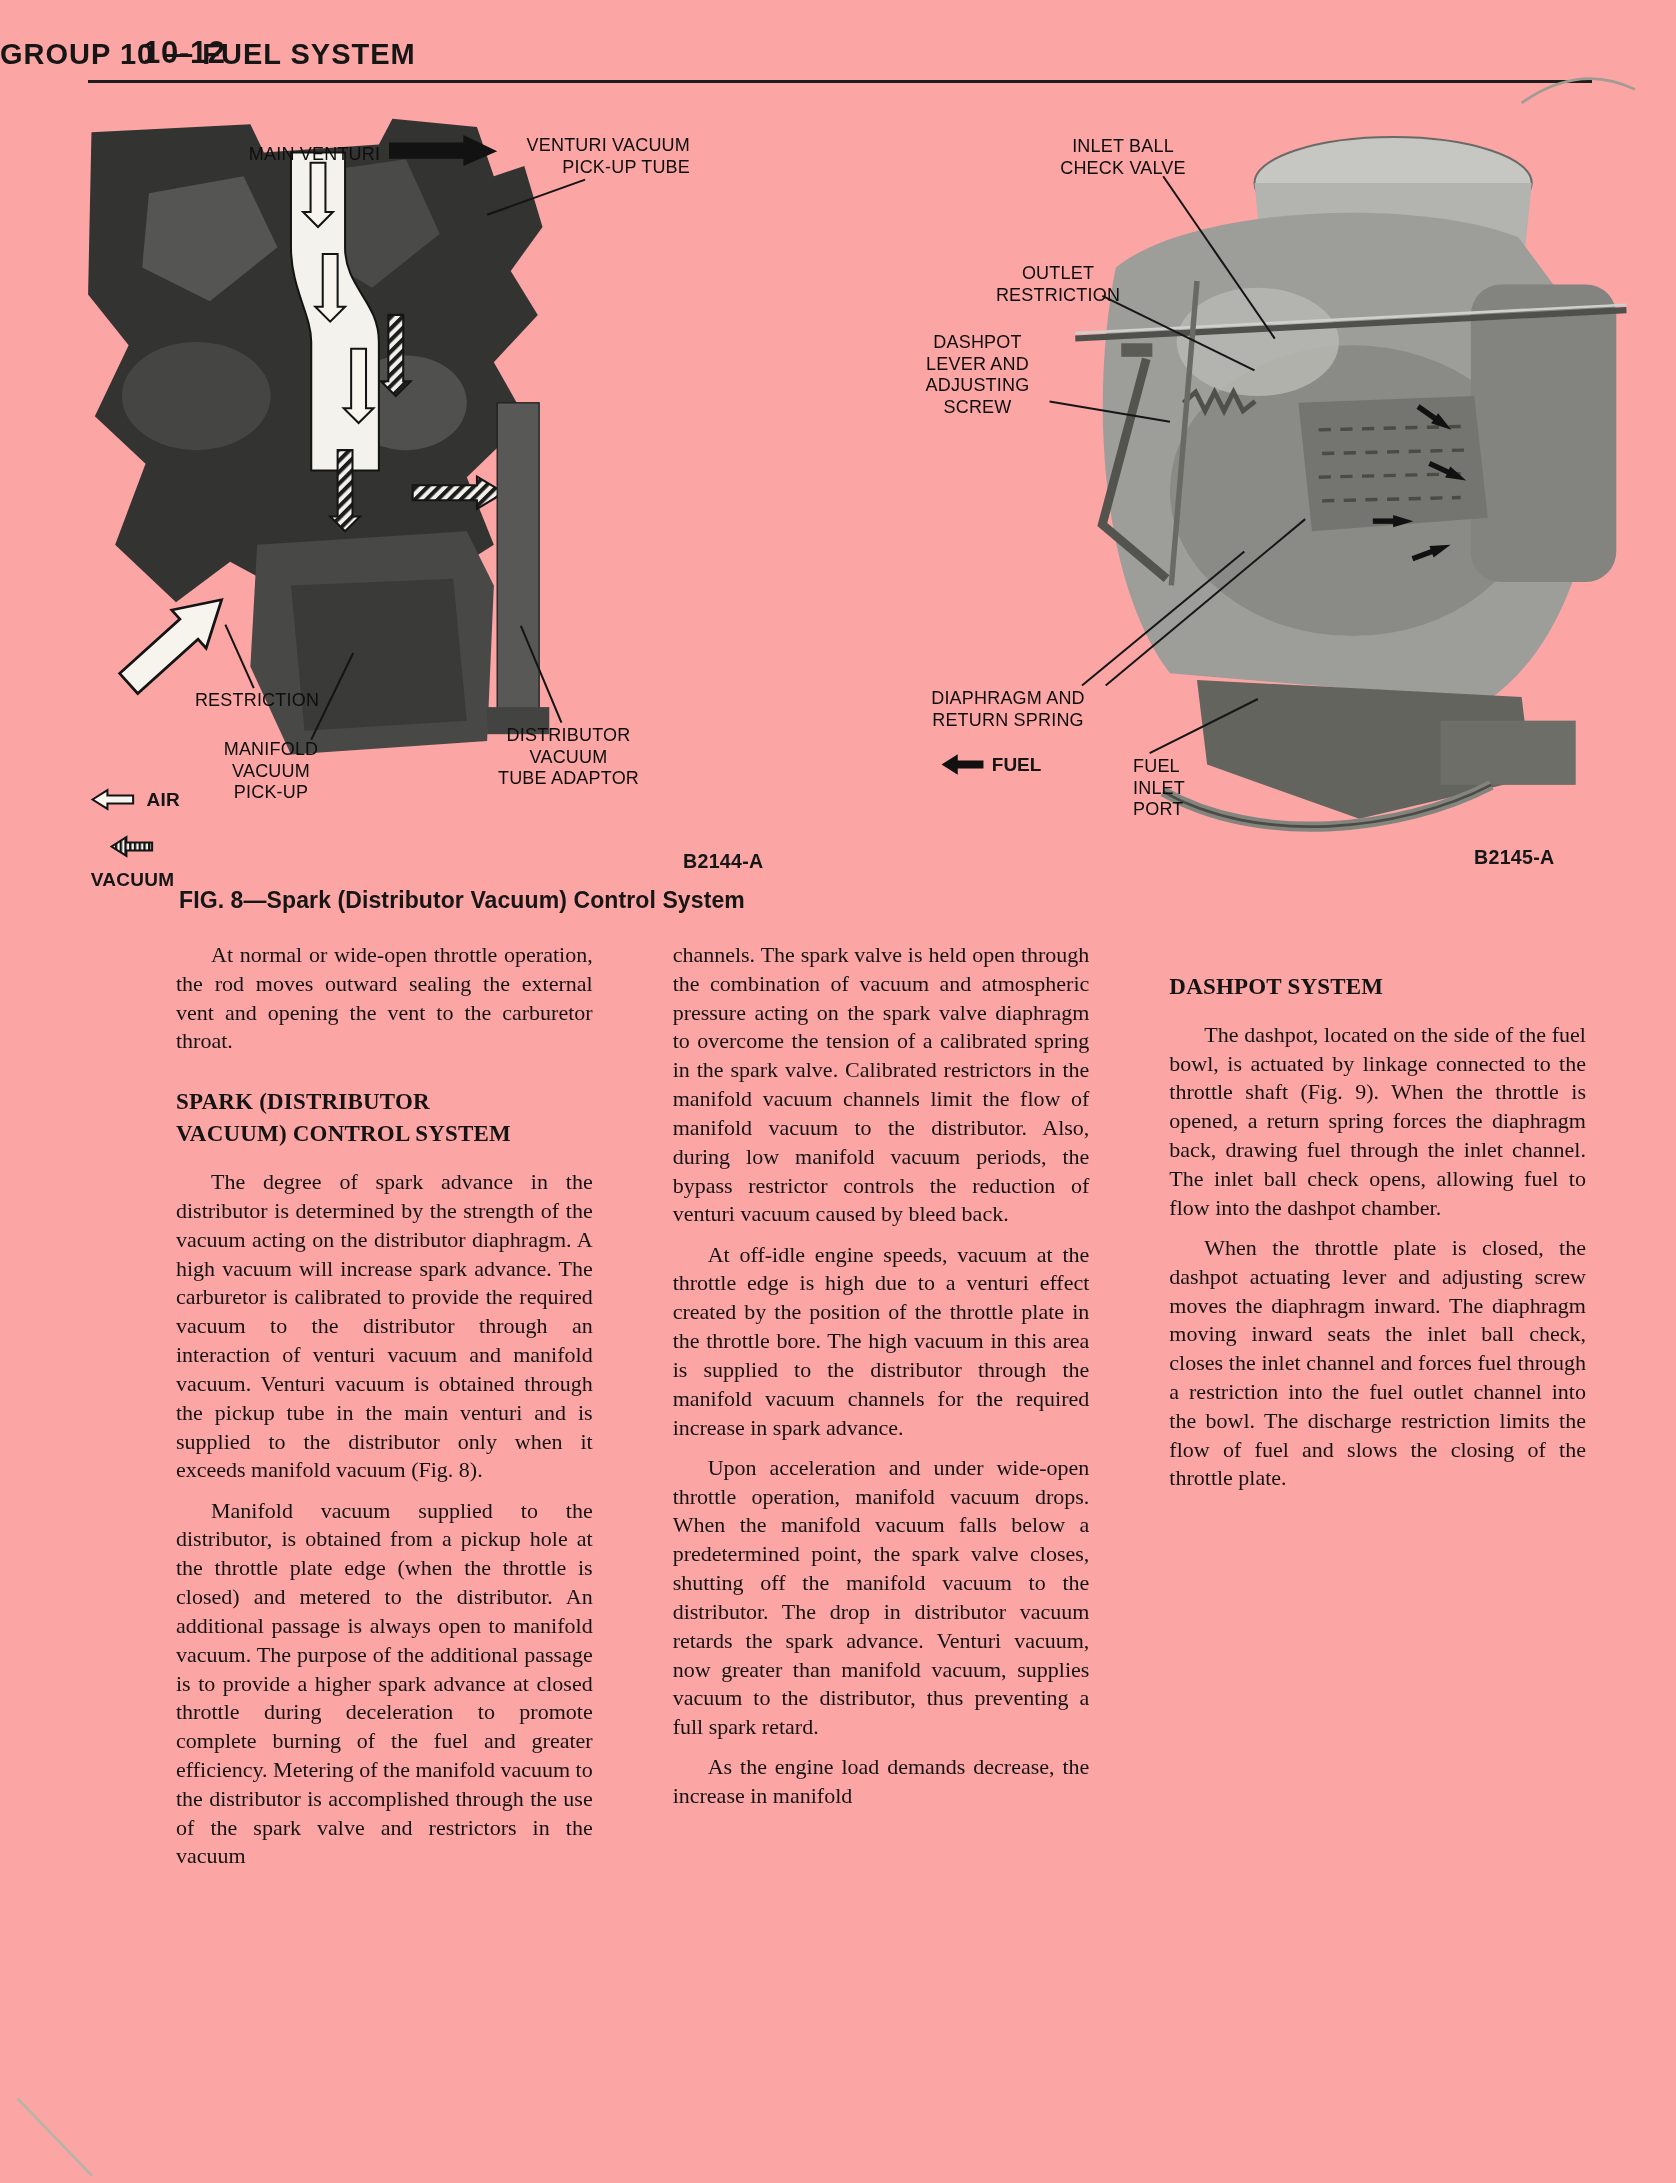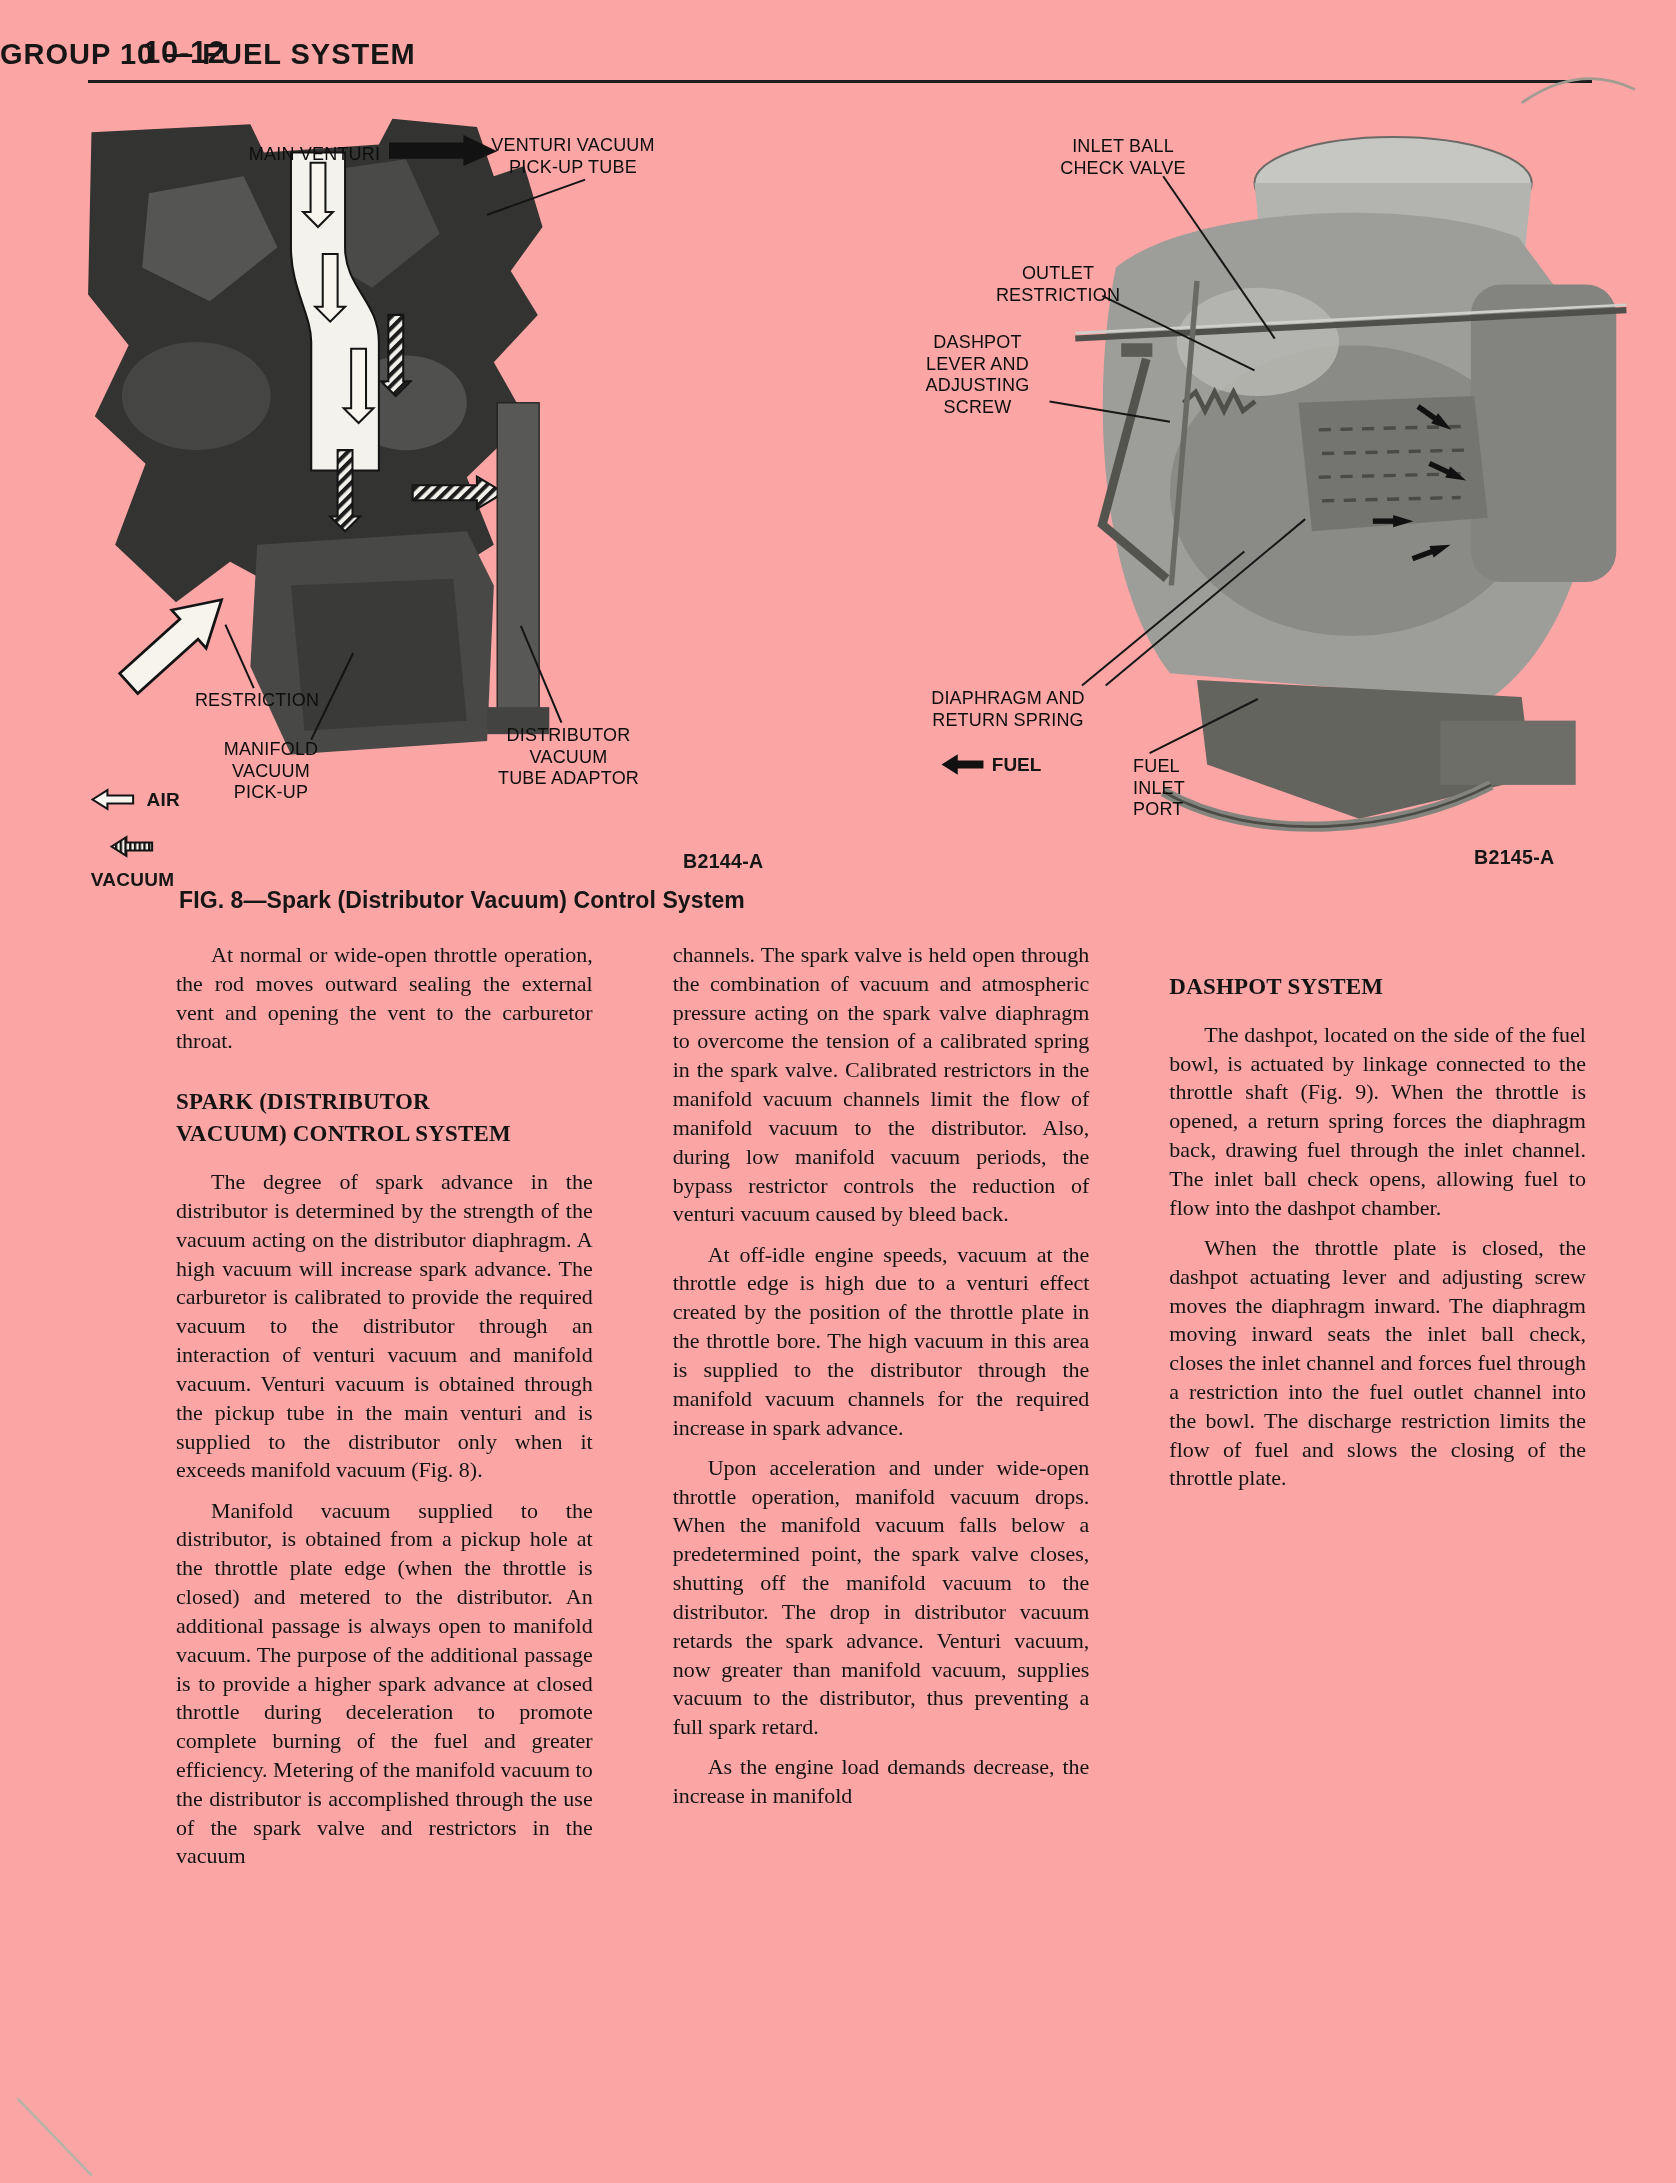--- a/index.html
+++ b/index.html
@@ -87,21 +87,21 @@
         <polygon points="0,-7 110,-7 110,-18 160,6 110,28 110,17 0,17" fill="#121212"></polygon>
       </g>
 
       <line x1="735" y1="100" x2="590" y2="152" stroke="#141414" stroke-width="3"></line>
       <line x1="245" y1="852" x2="203" y2="758" stroke="#141414" stroke-width="3"></line>
       <line x1="330" y1="928" x2="392" y2="800" stroke="#141414" stroke-width="3"></line>
       <line x1="700" y1="903" x2="640" y2="760" stroke="#141414" stroke-width="3"></line>
     </svg>
 
     <div class="fig-label" style="left:159px;top:32px;width:135px;">MAIN VENTURI</div>
-    <div class="fig-label" style="left:387px;top:23px;width:196px;">VENTURI VACUUM
+    <div class="fig-label" style="left:406px;top:23px;width:196px;text-align:right;">VENTURI VACUUM
 PICK-UP TUBE</div>
     <div class="fig-label" style="left:105px;top:578px;width:128px;">RESTRICTION</div>
     <div class="fig-label" style="left:95px;top:627px;width:176px;">MANIFOLD VACUUM
 PICK-UP</div>
     <div class="fig-label" style="left:379px;top:613px;width:203px;">DISTRIBUTOR VACUUM
 TUBE ADAPTOR</div>
 
     <div class="legend-row" style="left:2.7px;top:676px;justify-content:space-between;">
       <svg width="45" height="23" viewBox="0 0 66 34">
         <polygon points="2,17 24,3 24,11 62,11 62,23 24,23 24,31" fill="#f7f5ee" stroke="#141414" stroke-width="3"></polygon>

